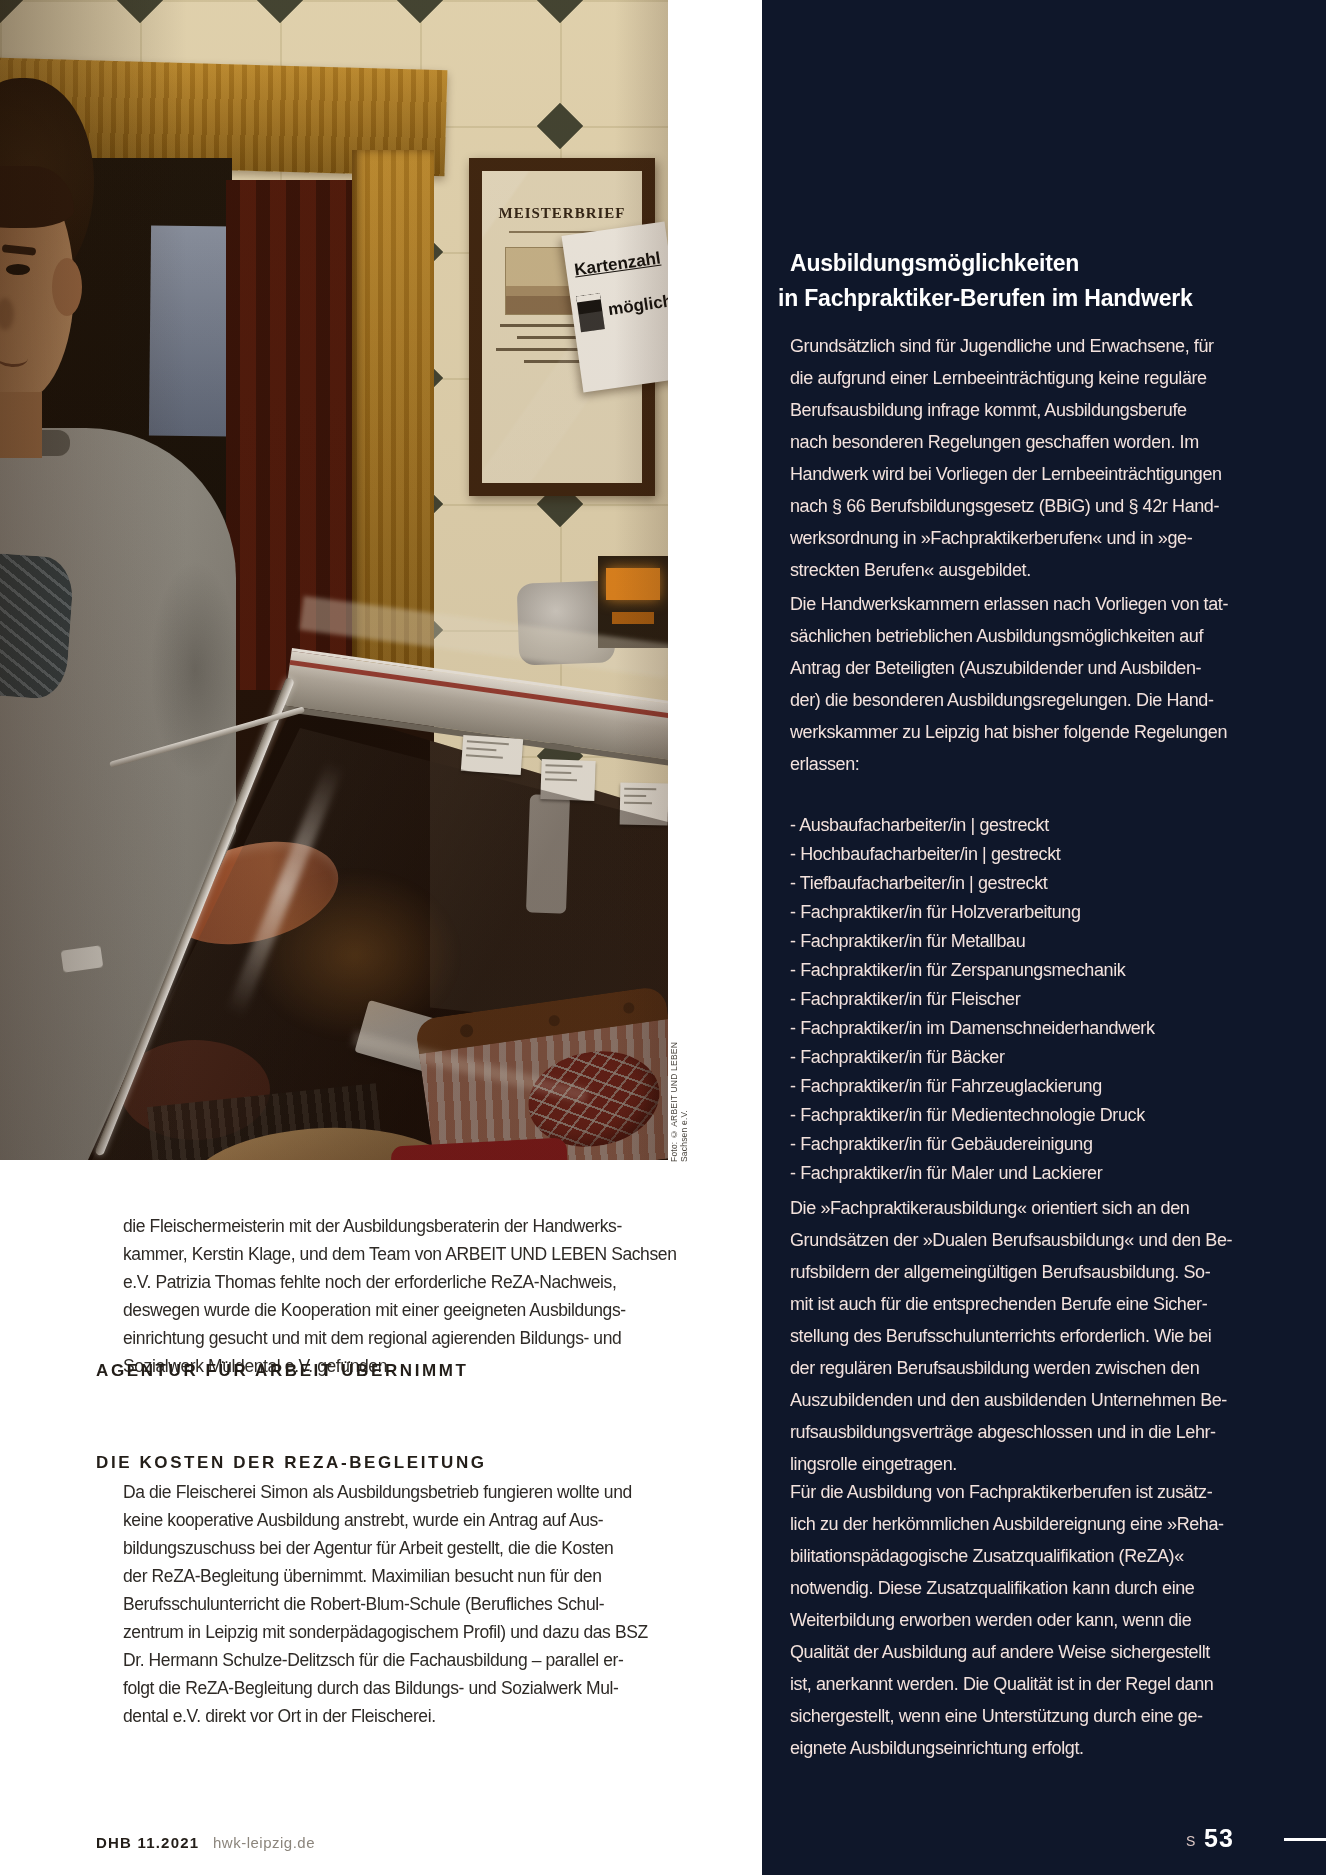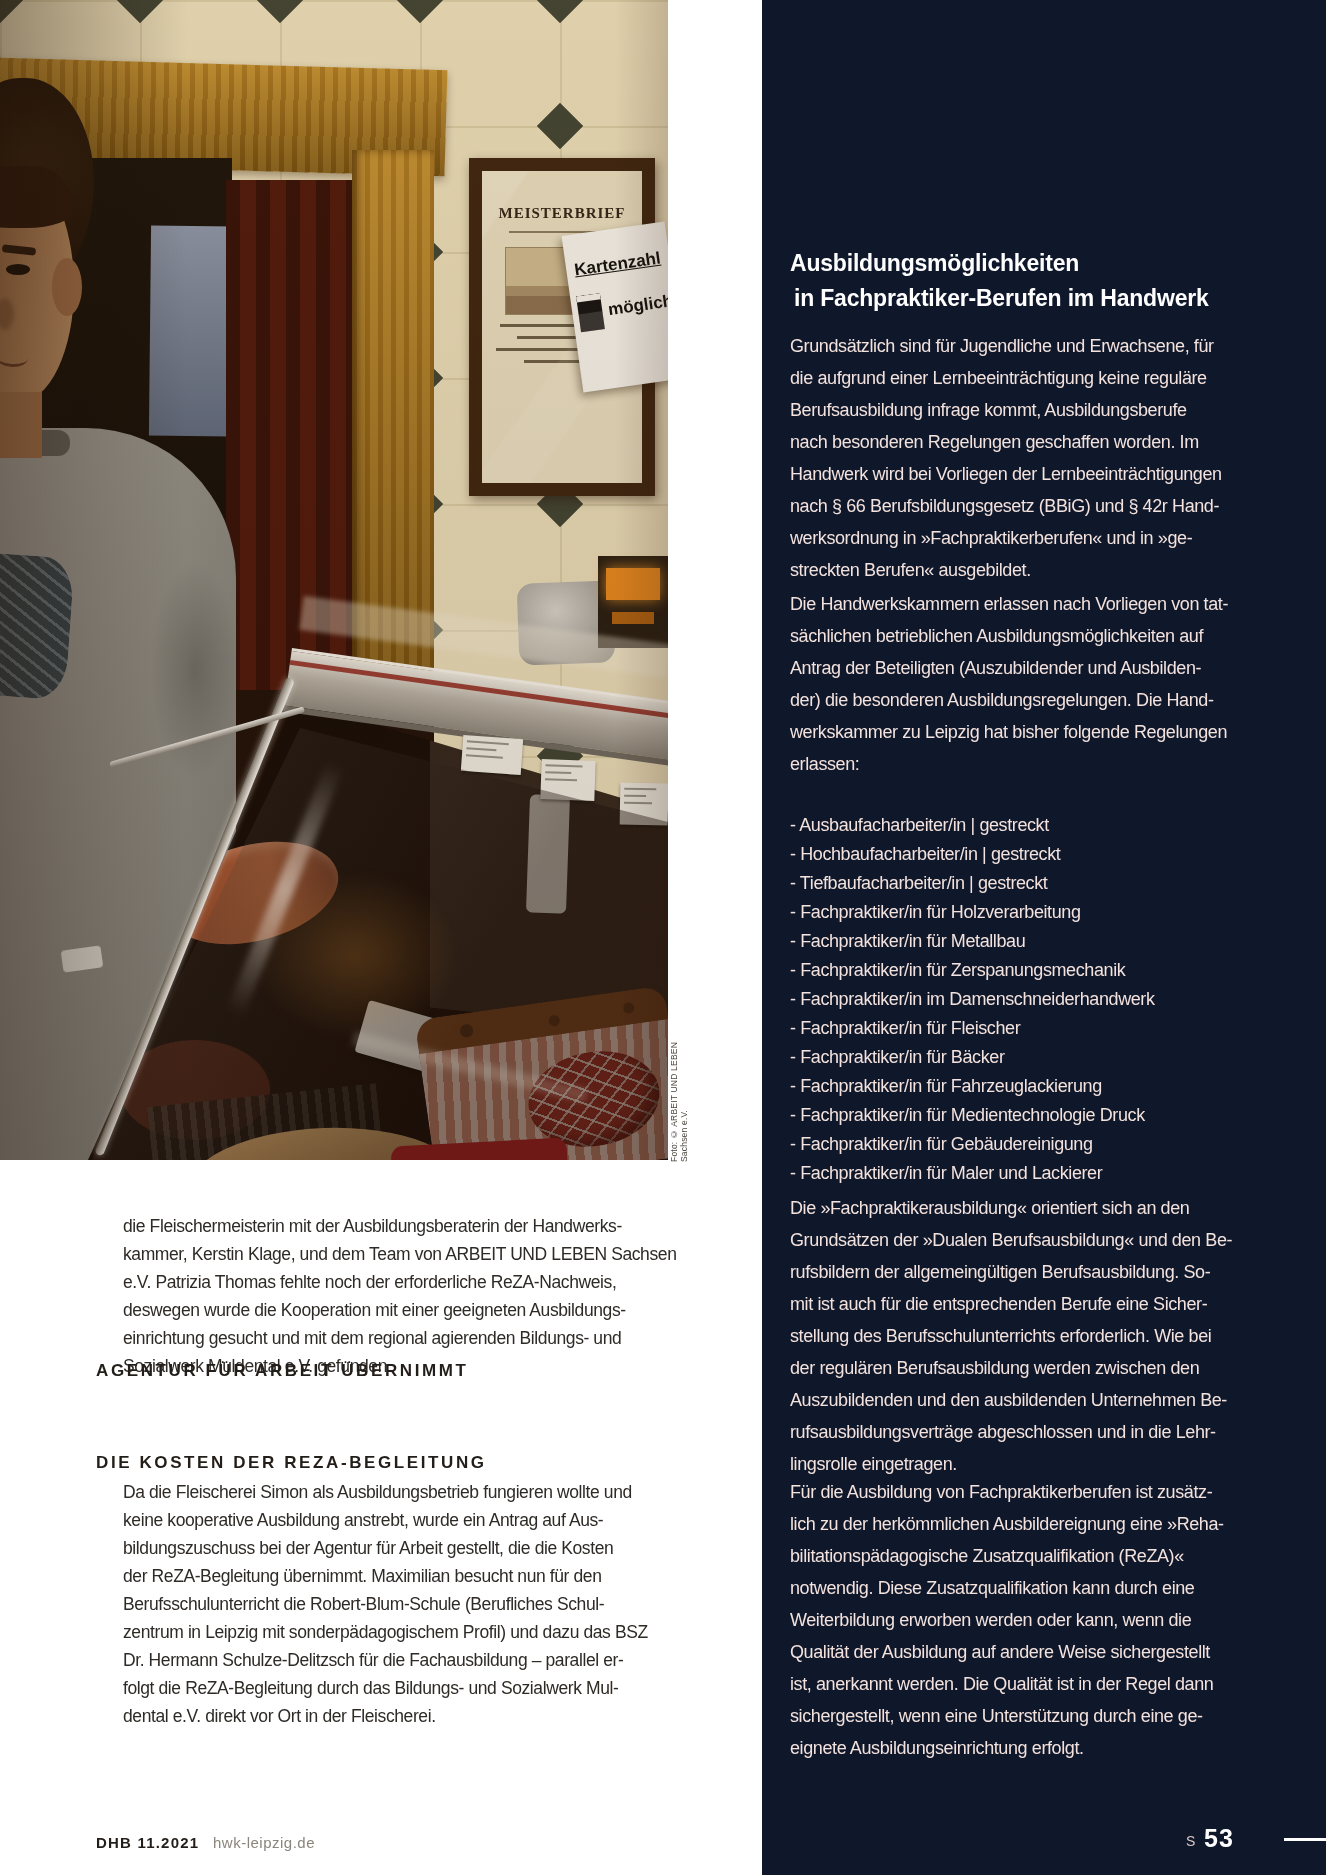--- a/index.html
+++ b/index.html
@@ -168,21 +168,21 @@
     <div class="abs" style="left:0;top:0;width:668px;height:1160px;pointer-events:none;
                 background:linear-gradient(to right,rgba(30,15,5,.38),rgba(30,15,5,0) 28%),
                            linear-gradient(to left,rgba(40,20,10,.16),transparent 8%),
                            linear-gradient(rgba(120,75,25,.10),rgba(60,30,10,.16));"></div>
   </div>
 
   <div class="abs credit" style="left:669px;top:1006px;width:15px;height:156px;">Foto: © ARBEIT UND LEBEN Sachsen e.V.</div>
 
   <div class="abs" id="panel" style="left:762px;top:0;width:564px;height:1875px;background:#0f172a;">
     <div class="abs red-head" style="left:28px;top:246px;width:500px;">Ausbildungsmöglichkeiten</div>
-    <div class="abs red-head" style="left:32px;top:281px;width:500px;">in Fachpraktiker-Berufen im Handwerk</div>
+    <div class="abs red-head" style="left:16px;top:281px;width:500px;">in Fachpraktiker-Berufen im Handwerk</div>
     <div class="abs red-body pre" style="left:28px;top:330px;width:505px;">Grundsätzlich sind für Jugendliche und Erwachsene, für
 die aufgrund einer Lernbeeinträchtigung keine reguläre
 Berufsausbildung infrage kommt, Ausbildungsberufe
 nach besonderen Regelungen geschaffen worden. Im
 Handwerk wird bei Vorliegen der Lernbeeinträchtigungen
 nach § 66 Berufsbildungsgesetz (BBiG) und § 42r Hand-
 werksordnung in »Fachpraktikerberufen« und in »ge-
 streckten Berufen« ausgebildet.</div>
     <div class="abs red-body pre" style="left:28px;top:588px;width:505px;">Die Handwerkskammern erlassen nach Vorliegen von tat-
 sächlichen betrieblichen Ausbildungsmöglichkeiten auf
@@ -190,22 +190,22 @@
 der) die besonderen Ausbildungsregelungen. Die Hand-
 werkskammer zu Leipzig hat bisher folgende Regelungen
 erlassen:</div>
     <ul class="abs" style="left:28px;top:811px;width:505px;">
       <li>- Ausbaufacharbeiter/in | gestreckt</li>
       <li>- Hochbaufacharbeiter/in | gestreckt</li>
       <li>- Tiefbaufacharbeiter/in | gestreckt</li>
       <li>- Fachpraktiker/in für Holzverarbeitung</li>
       <li>- Fachpraktiker/in für Metallbau</li>
       <li>- Fachpraktiker/in für Zerspanungsmechanik</li>
+      <li>- Fachpraktiker/in für Fleischer</li>
       <li>- Fachpraktiker/in im Damenschneiderhandwerk</li>
-      <li>- Fachpraktiker/in für Fleischer</li>
       <li>- Fachpraktiker/in für Bäcker</li>
       <li>- Fachpraktiker/in für Fahrzeuglackierung</li>
       <li>- Fachpraktiker/in für Medientechnologie Druck</li>
       <li>- Fachpraktiker/in für Gebäudereinigung</li>
       <li>- Fachpraktiker/in für Maler und Lackierer</li>
     </ul>
     <div class="abs red-body pre" style="left:28px;top:1192px;width:505px;">Die »Fachpraktikerausbildung« orientiert sich an den
 Grundsätzen der »Dualen Berufsausbildung« und den Be-
 rufsbildern der allgemeingültigen Berufsausbildung. So-
 mit ist auch für die entsprechenden Berufe eine Sicher-

